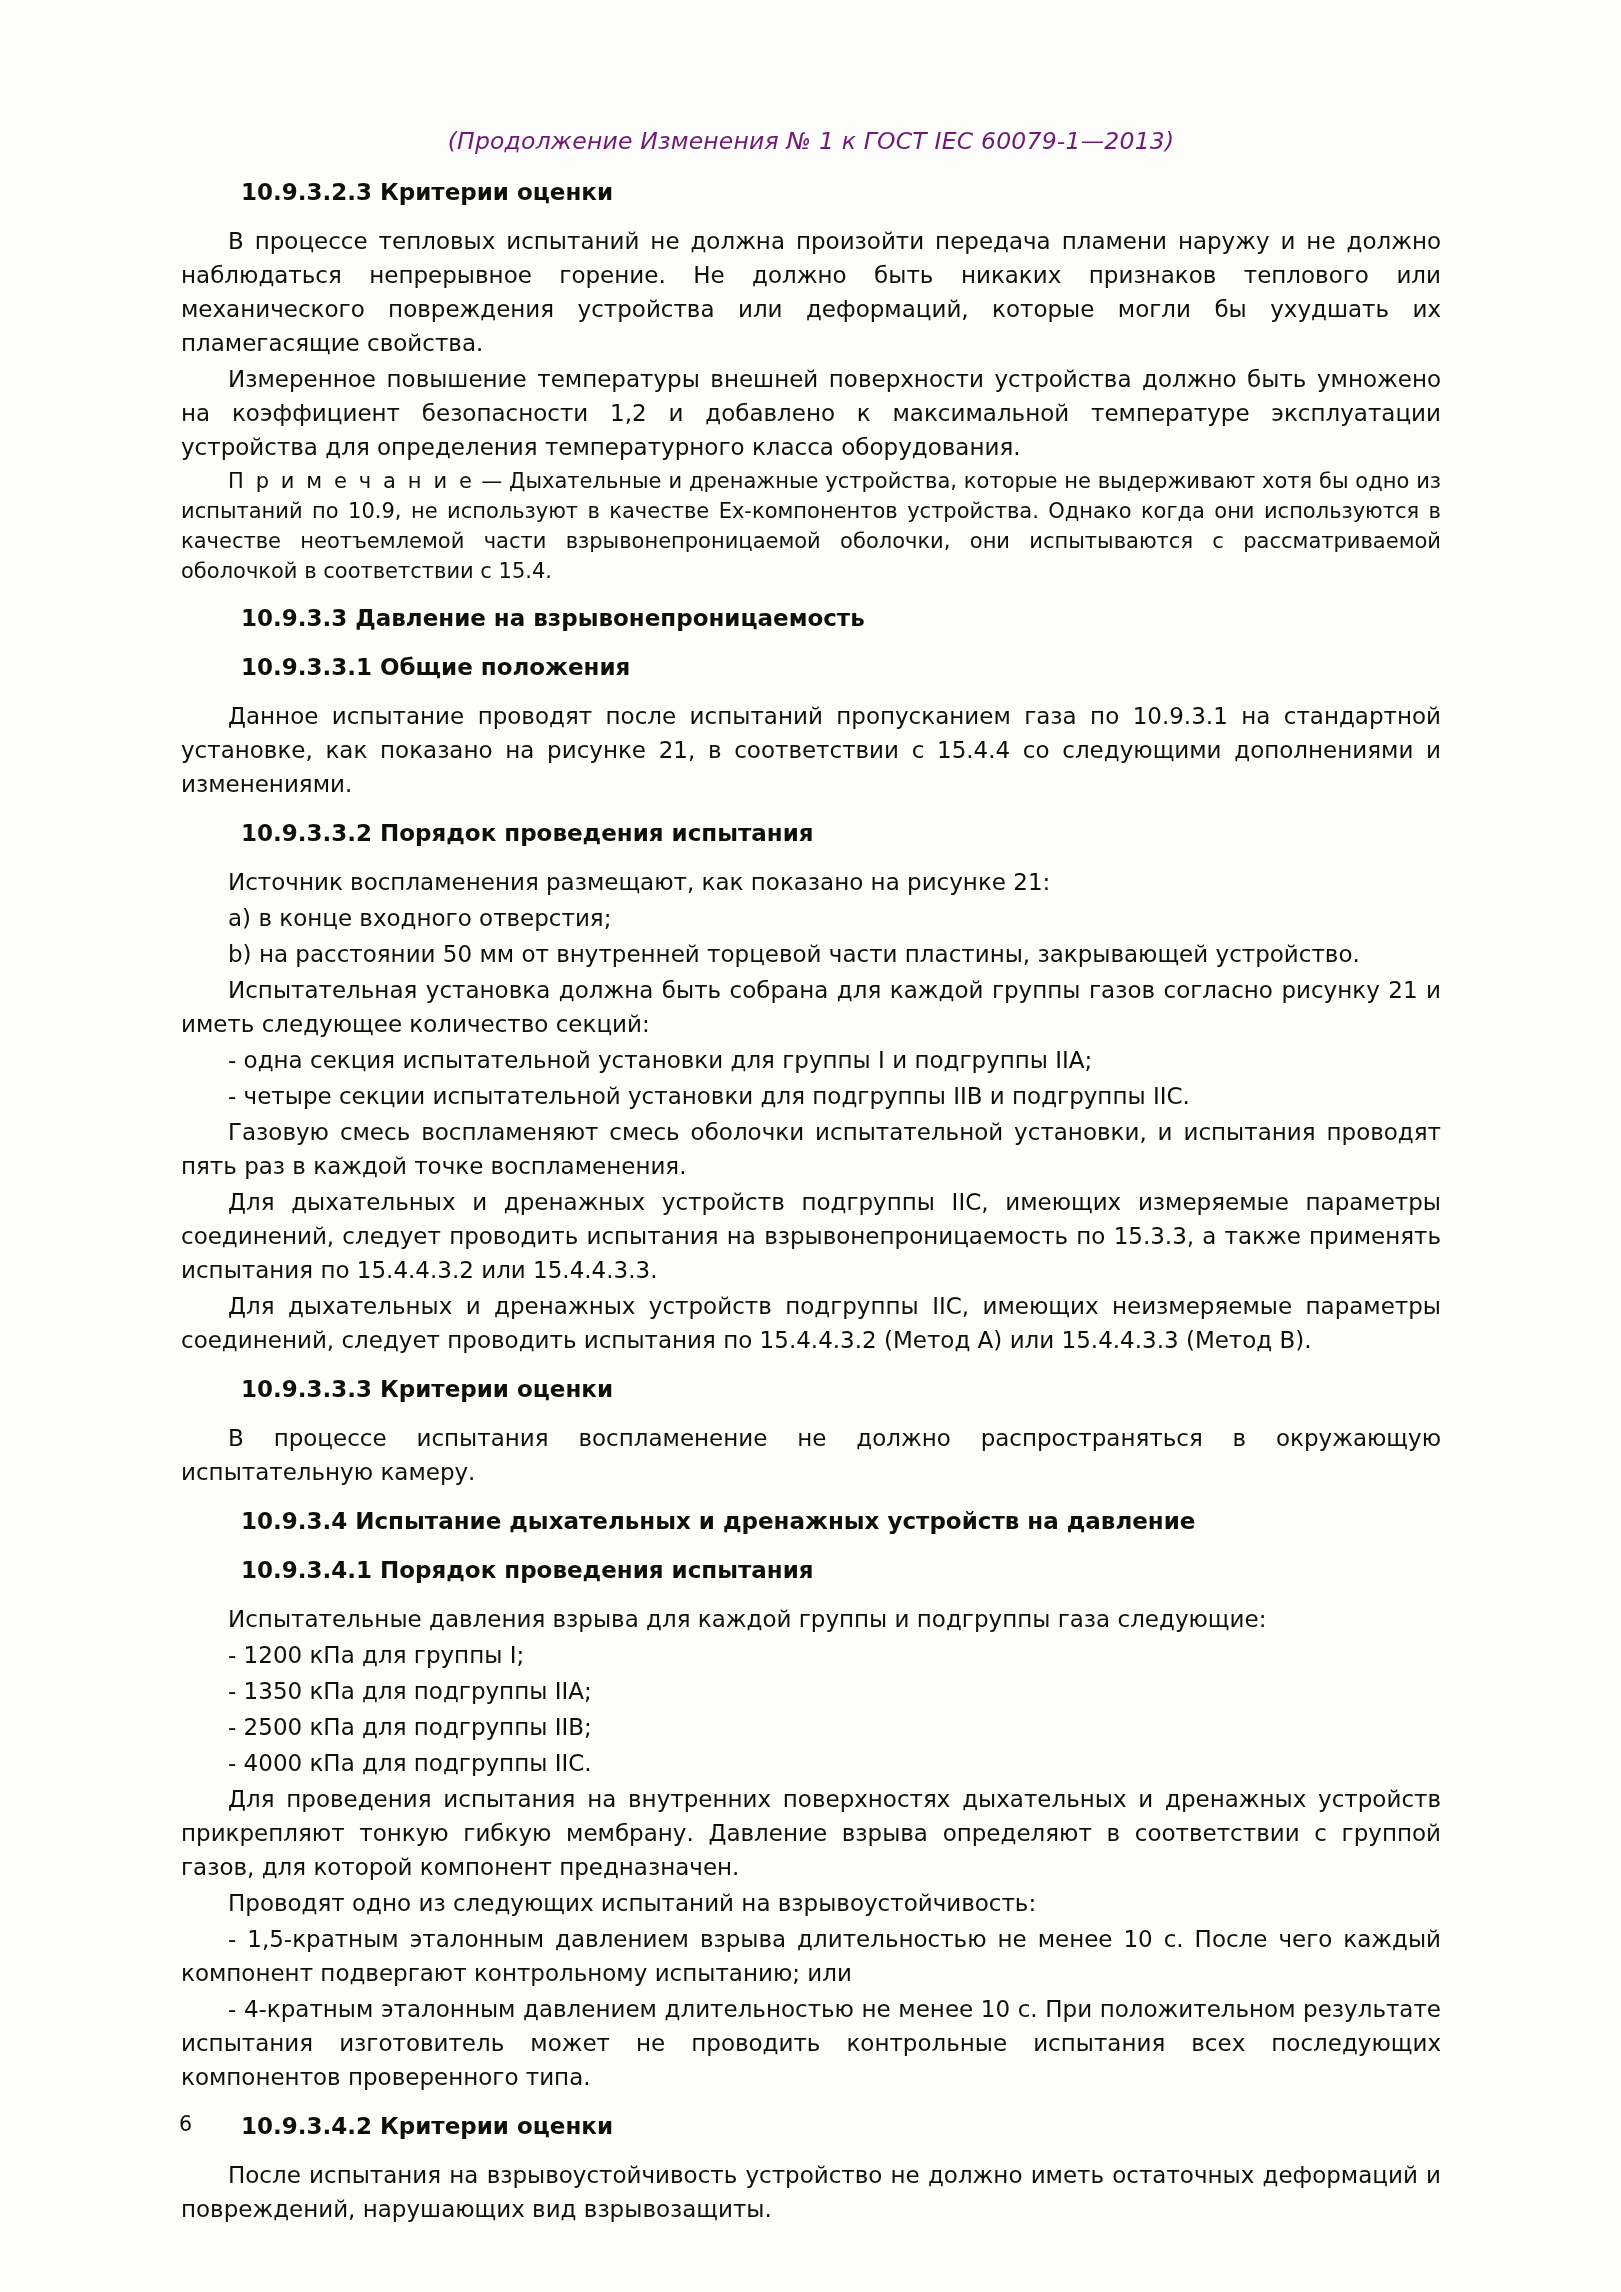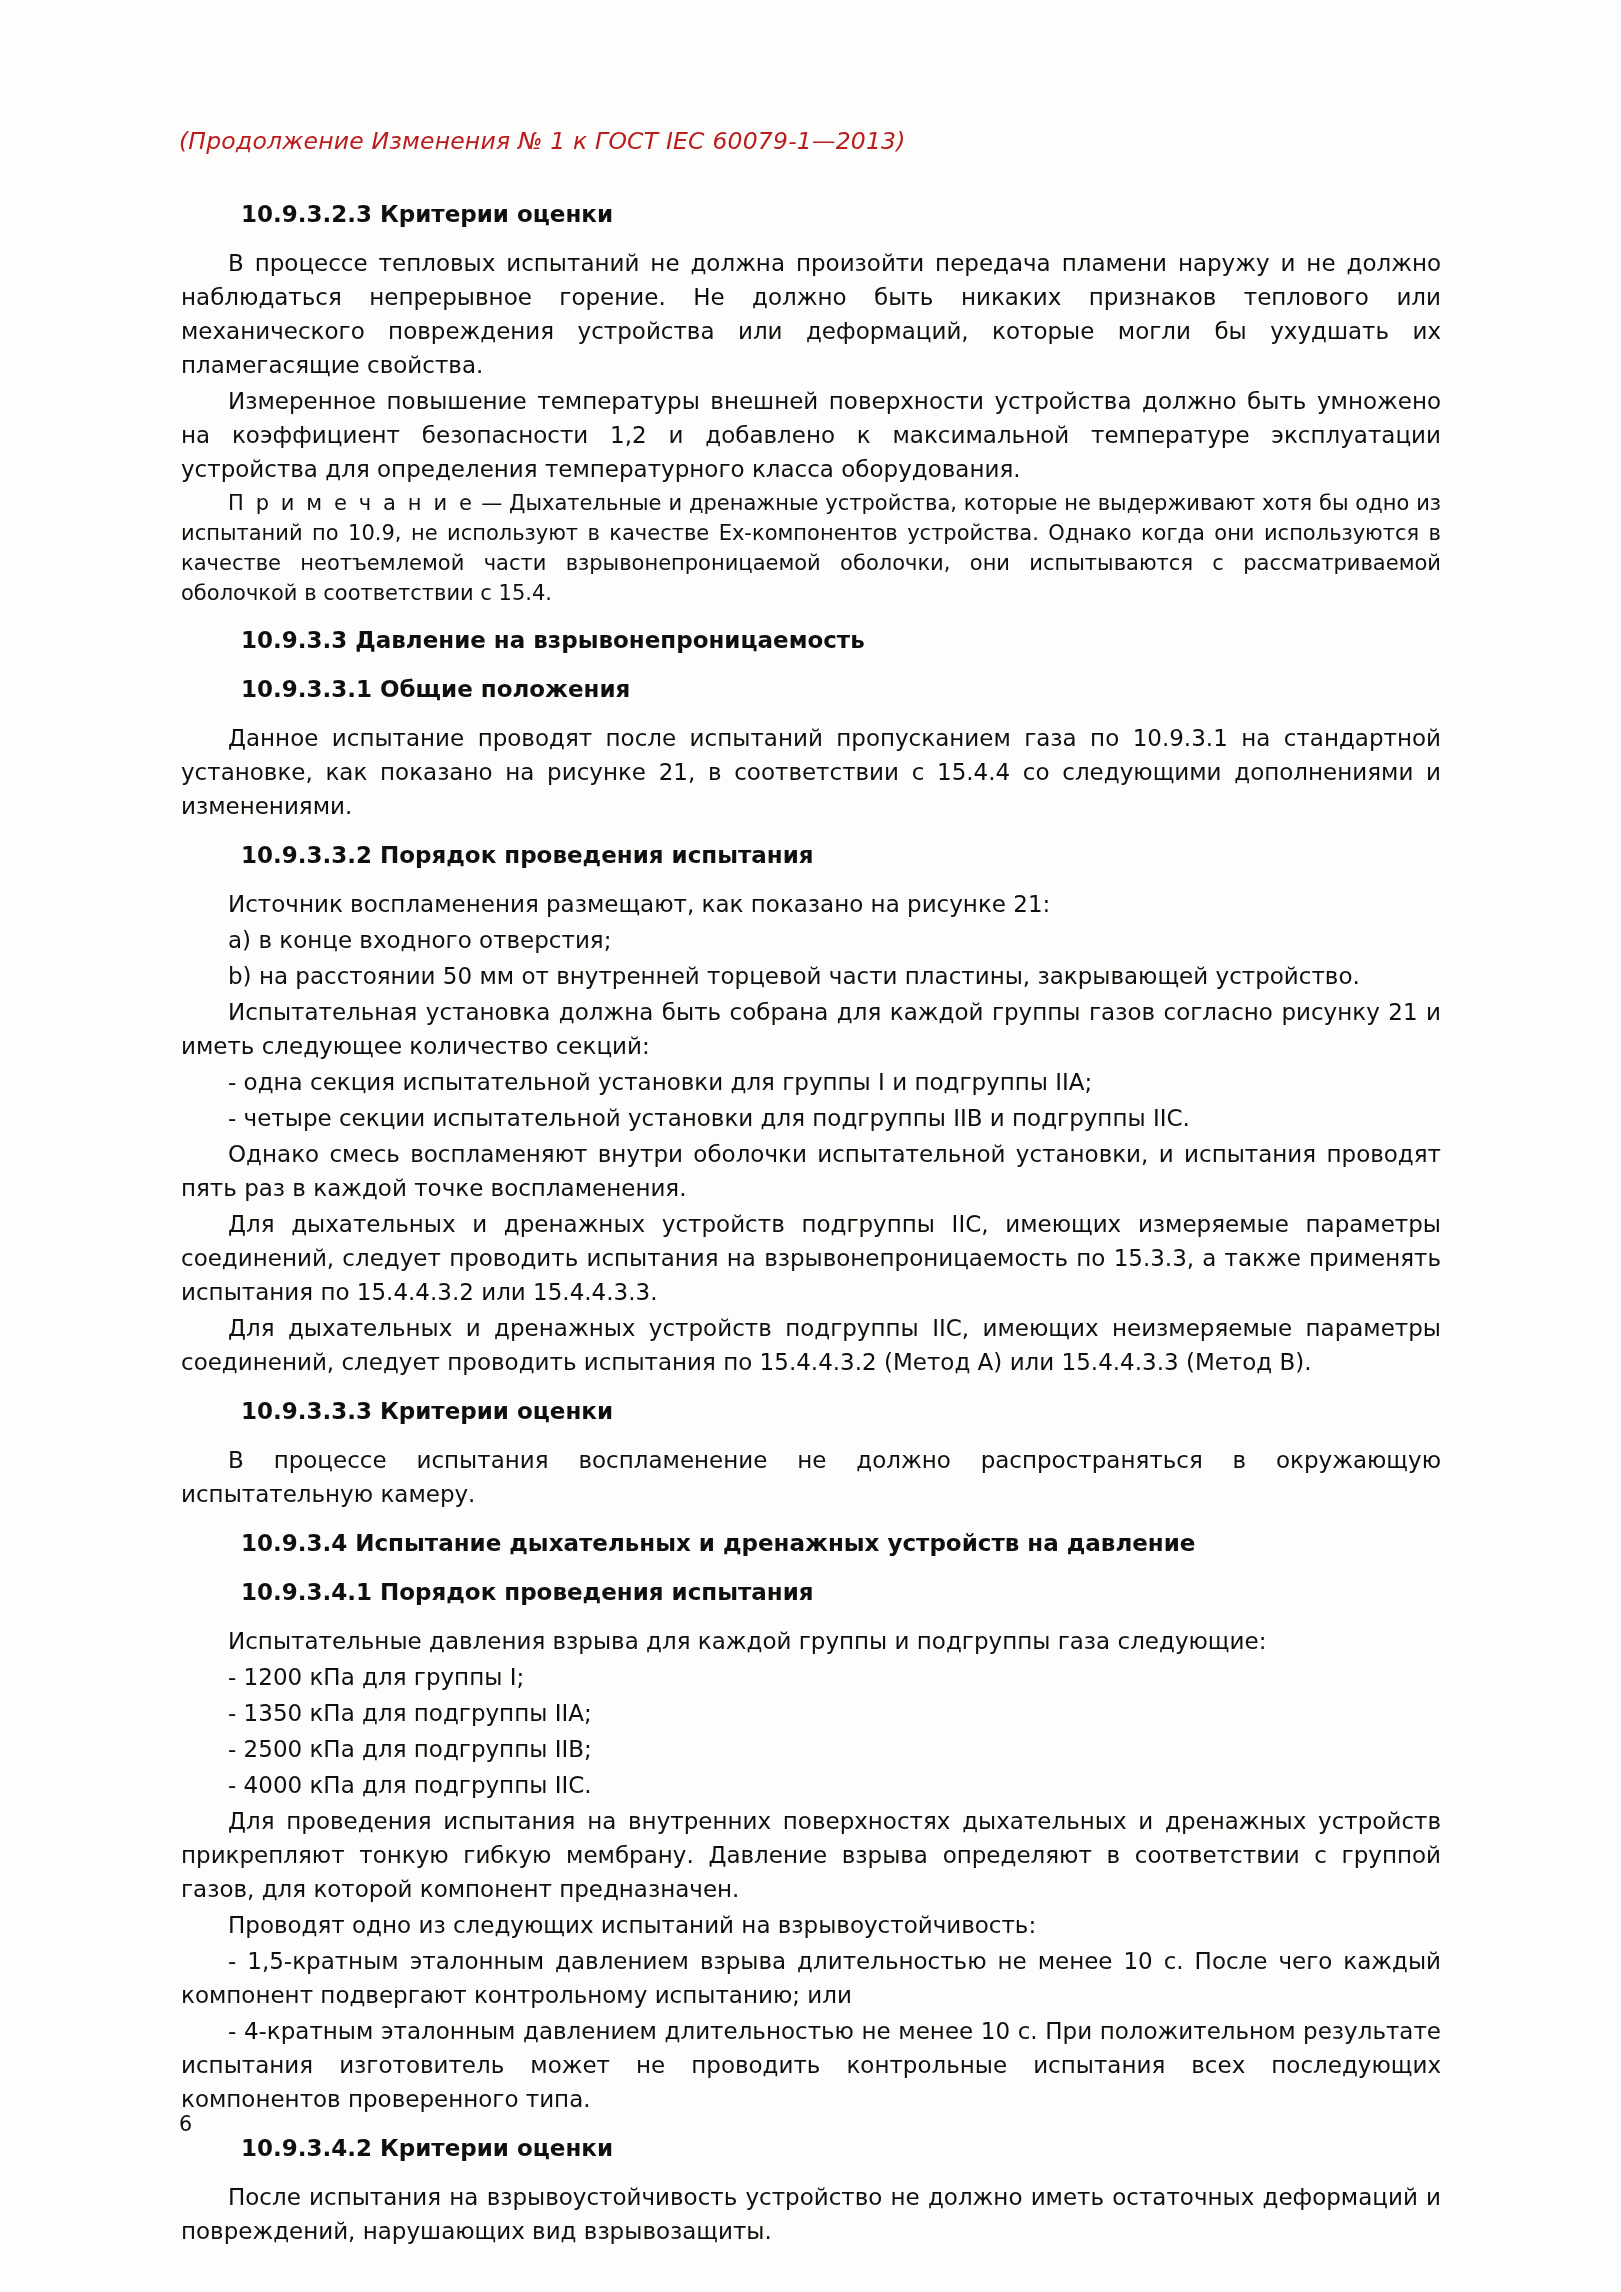--- a/index.html
+++ b/index.html
@@ -22,26 +22,26 @@
     height: 2293px;
     background: #fdfdfb;
   }
   .content {
     position: absolute;
     left: 179px;
     top: 127px;
     width: 1264px;
   }
   .header-line {
-    text-align: left;
+    text-align: center;
     font-style: italic;
     font-size: 23.5px;
     letter-spacing: 0.2px;
-    margin-bottom: 42px;
-    color: #b91c1c;
+    margin-bottom: 20px;
+    color: #701a75;
   }
   p {
     margin: 2px;
     font-size: 23px;
     line-height: 34px;
     text-align: justify;
     text-justify: inter-word;
     color: #100f0d;
   }
   .indent {
@@ -93,21 +93,21 @@
     <div class="heading">10.9.3.3.1 Общие положения</div>
     <p class="indent">Данное испытание проводят после испытаний пропусканием газа по 10.9.3.1 на стандартной установке, как показано на рисунке 21, в соответствии с 15.4.4 со следующими дополнениями и изменениями.</p>
 
     <div class="heading">10.9.3.3.2 Порядок проведения испытания</div>
     <p class="indent">Источник воспламенения размещают, как показано на рисунке 21:</p>
     <p class="list-line">a) в конце входного отверстия;</p>
     <p class="list-line">b) на расстоянии 50 мм от внутренней торцевой части пластины, закрывающей устройство.</p>
     <p class="indent">Испытательная установка должна быть собрана для каждой группы газов согласно рисунку 21 и иметь следующее количество секций:</p>
     <p class="list-line">- одна секция испытательной установки для группы I и подгруппы IIA;</p>
     <p class="list-line">- четыре секции испытательной установки для подгруппы IIB и подгруппы IIC.</p>
-    <p class="indent">Однако смесь воспламеняют внутри оболочки испытательной установки, и испытания проводят пять раз в каждой точке воспламенения.</p>
+    <p class="indent">Газовую смесь воспламеняют смесь оболочки испытательной установки, и испытания проводят пять раз в каждой точке воспламенения.</p>
     <p class="indent">Для дыхательных и дренажных устройств подгруппы IIC, имеющих измеряемые параметры соединений, следует проводить испытания на взрывонепроницаемость по 15.3.3, а также применять испытания по 15.4.4.3.2 или 15.4.4.3.3.</p>
     <p class="indent">Для дыхательных и дренажных устройств подгруппы IIC, имеющих неизмеряемые параметры соединений, следует проводить испытания по 15.4.4.3.2 (Метод A) или 15.4.4.3.3 (Метод B).</p>
 
     <div class="heading">10.9.3.3.3 Критерии оценки</div>
     <p class="indent">В процессе испытания воспламенение не должно распространяться в окружающую испытательную камеру.</p>
 
     <div class="heading">10.9.3.4 Испытание дыхательных и дренажных устройств на давление</div>
     <div class="heading">10.9.3.4.1 Порядок проведения испытания</div>
     <p class="indent">Испытательные давления взрыва для каждой группы и подгруппы газа следующие:</p>
     <p class="list-line">- 1200 кПа для группы I;</p>

